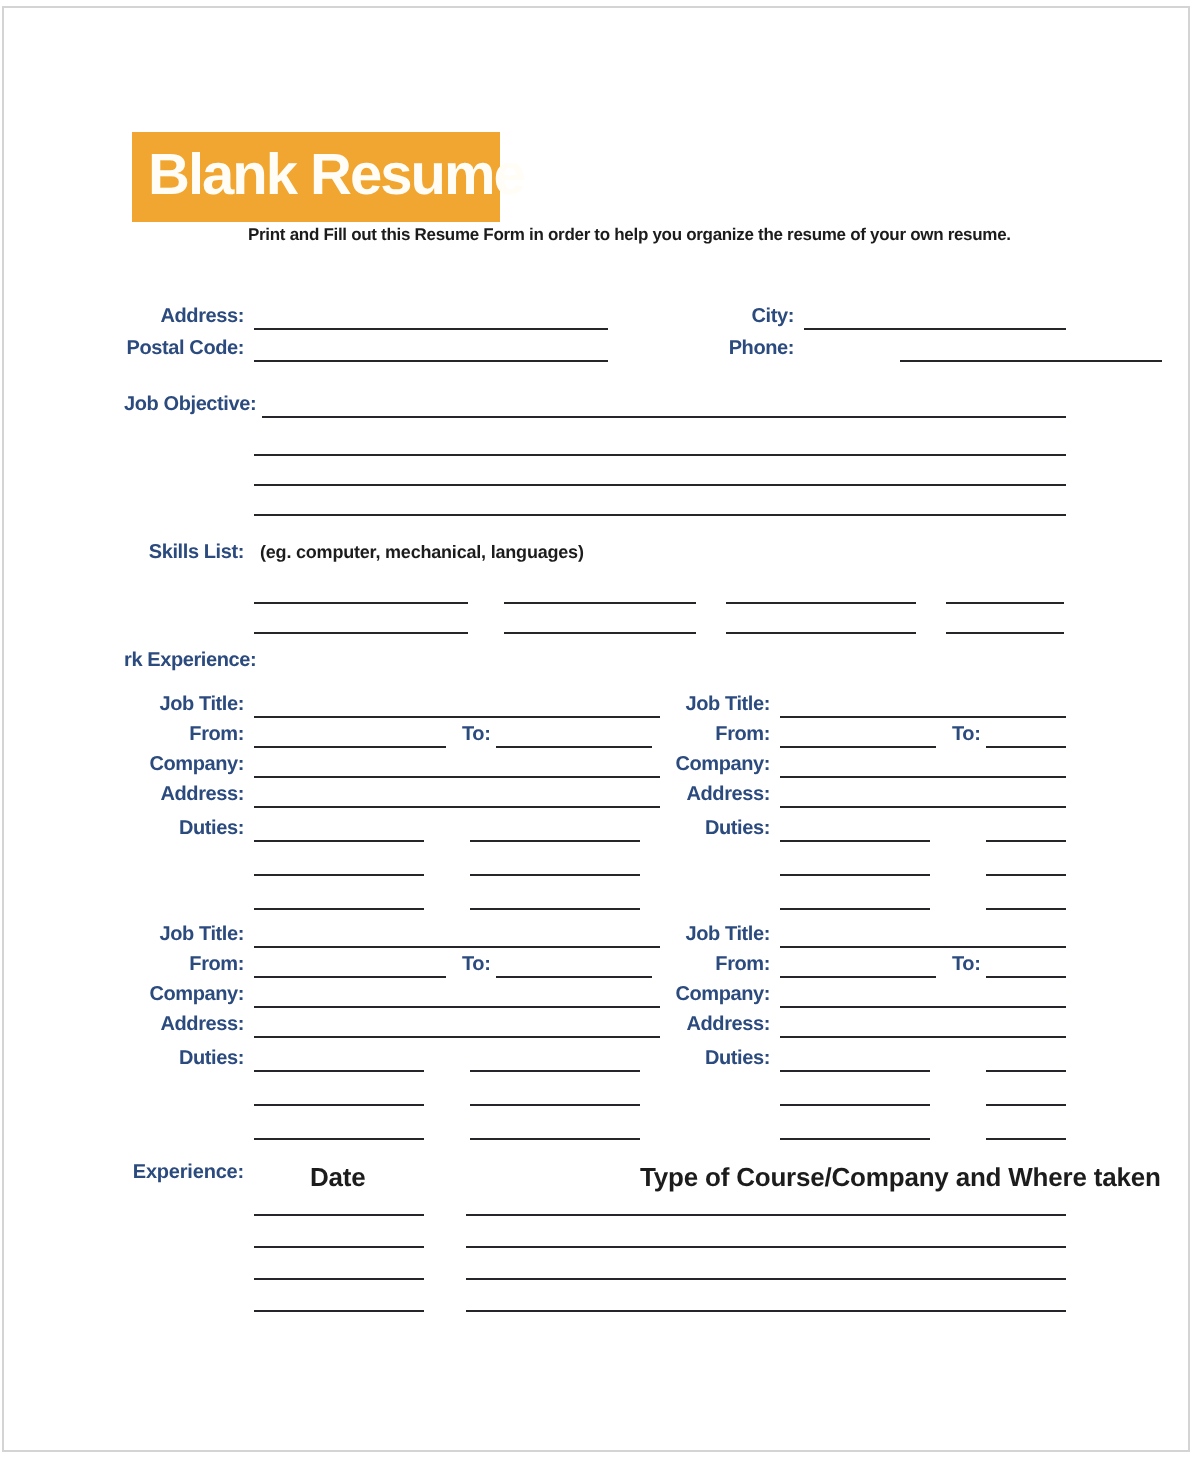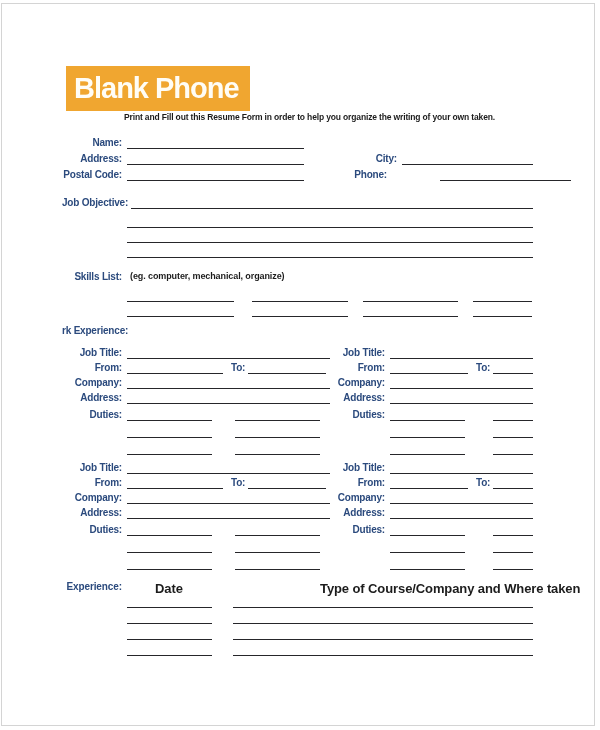--- a/index.html
+++ b/index.html
@@ -54,56 +54,52 @@
     white-space:nowrap;letter-spacing:-0.1px;}
   .edu-head.blue{color:var(--blue);font-size:10px;text-align:right;width:60px;}
 </style>
 </head>
 <body>
 
 <div class="canvas">
   <div class="page-border"></div>
 
   <div class="header-bar">
-    <h1>Blank Phone</h1>
-  </div>
-  <div class="subtitle">Print and Fill out this Resume Form in order to help you organize the writing of your own taken.</div>
-
-  <div class="frow" style="left:62px;top:135px;">
-    <span class="lbl" style="width:60px;">Name:</span>
-    <span class="line" style="width:177px;"></span>
-  </div>
+    <h1>Blank Resume</h1>
+  </div>
+  <div class="subtitle">Print and Fill out this Resume Form in order to help you organize the resume of your own resume.</div>
+
   <div class="frow" style="left:62px;top:151px;">
     <span class="lbl" style="width:60px;">Address:</span>
     <span class="line" style="width:177px;"></span>
   </div>
   <div class="frow" style="left:62px;top:167px;">
     <span class="lbl" style="width:60px;">Postal Code:</span>
     <span class="line" style="width:177px;"></span>
   </div>
   <div class="frow" style="left:330px;top:151px;">
     <span class="lbl" style="width:67px;">City:</span>
     <span class="line" style="width:131px;"></span>
   </div>
-  <div class="frow" style="left:320px;top:167px;gap:48px;">
+  <div class="frow" style="left:330px;top:167px;gap:48px;">
     <span class="lbl" style="width:67px;">Phone:</span>
     <span class="line" style="width:131px;"></span>
   </div>
 
   <div class="frow" style="left:62px;top:195px;">
     <span class="lbl" style="width:64px;">Job Objective:</span>
     <span class="line" style="width:402px;"></span>
   </div>
   <div class="sline" style="left:127px;top:225px;width:406px;"></div>
   <div class="sline" style="left:127px;top:240px;width:406px;"></div>
   <div class="sline" style="left:127px;top:255px;width:406px;"></div>
 
   <div class="frow" style="left:62px;top:269px;">
     <span class="lbl" style="width:60px;">Skills List:</span>
-    <span class="blk" style="margin-left:8px;">(eg. computer, mechanical, organize)</span>
+    <span class="blk" style="margin-left:8px;">(eg. computer, mechanical, languages)</span>
   </div>
   <div class="sline" style="left:127px;top:299px;width:107px;"></div>
   <div class="sline" style="left:252px;top:299px;width:96px;"></div>
   <div class="sline" style="left:363px;top:299px;width:95px;"></div>
   <div class="sline" style="left:473px;top:299px;width:59px;"></div>
   <div class="sline" style="left:127px;top:314px;width:107px;"></div>
   <div class="sline" style="left:252px;top:314px;width:96px;"></div>
   <div class="sline" style="left:363px;top:314px;width:95px;"></div>
   <div class="sline" style="left:473px;top:314px;width:59px;"></div>
 

